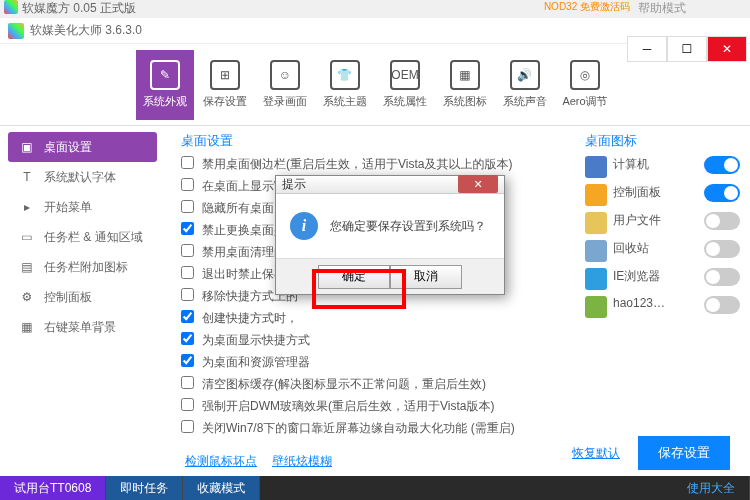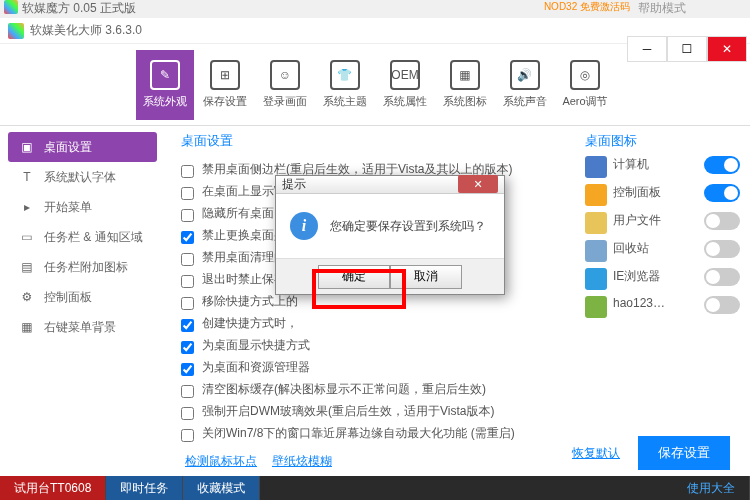--- a/index.html
+++ b/index.html
@@ -17,21 +17,21 @@
 .tool-ico{width:30px;height:30px;border:2px solid currentColor;border-radius:4px;display:flex;align-items:center;justify-content:center}
 .tool-item.active .tool-ico{border-color:#fff}
 .tool-lbl{font-size:11px}
 .main{display:flex;height:370px;background:#fff}
 .sidebar{width:165px;padding:6px 8px}
 .side-item{height:30px;display:flex;align-items:center;padding:0 10px;border-radius:3px;color:#666;cursor:pointer;gap:8px}
 .side-item.active{background:#8e44ad;color:#fff}
 .side-ico{width:18px;height:18px;display:inline-flex;align-items:center;justify-content:center}
 .content{flex:1;padding:6px 16px;overflow:hidden;position:relative}
 .sec-title{color:#0a84ff;font-size:13px;margin-bottom:6px}
-.chk-row{display:flex;align-items:flex-end;height:22px;color:#555;gap:4px}
+.chk-row{display:flex;align-items:flex-start;height:22px;color:#555;gap:4px}
 .chk-row input{margin-right:4px}
 .right-panel{width:175px;padding:6px 10px}
 .icon-row{display:flex;align-items:flex-start;height:28px;gap:6px}
 .icon-sq{width:22px;height:22px;border-radius:3px;display:inline-block}
 .icon-lbl{flex:1;color:#555;font-size:12px}
 .toggle{width:36px;height:18px;border-radius:10px;position:relative;cursor:pointer}
 .toggle.on{background:#0a84ff}
 .toggle.off{background:#ccc}
 .toggle::after{content:"";position:absolute;width:14px;height:14px;background:#fff;border-radius:50%;top:2px}
 .toggle.on::after{right:2px}
@@ -45,21 +45,21 @@
 .dlg-title{height:18px;background:linear-gradient(#fff,#e8e8e8);display:flex;align-items:flex-end;padding:0 6px;font-size:12px;color:#333;border-bottom:1px solid #ccc}
 .dlg-title .spacer{flex:1}
 .dlg-close{width:40px;height:18px;background:#c75050;color:#fff;display:flex;align-items:center;justify-content:center;border-radius:2px;cursor:pointer;font-size:11px}
 .dlg-body{padding:18px 14px;display:flex;align-items:center;gap:12px;color:#444}
 .info-ico{width:28px;height:28px;border-radius:50%;background:#3b8ee0;color:#fff;display:flex;align-items:center;justify-content:center;font-weight:bold;font-size:16px;font-style:italic;font-family:serif}
 .dlg-btns{height:36px;background:#f0f0f0;display:flex;align-items:center;justify-content:center;border-top:1px solid #ddd}
 .dlg-btn{width:72px;height:24px;border:1px solid #999;background:linear-gradient(#fff,#e4e4e4);cursor:pointer;font-size:12px}
 .highlight-box{position:absolute;border:4px solid #ff0000;pointer-events:none;left:312px;top:269px;width:94px;height:40px;z-index:101}
 .taskbar{position:absolute;bottom:0;left:0;right:0;height:24px;background:#2a2a2a;display:flex;align-items:center;color:#ccc;font-size:11px}
 .taskbar .seg{padding:0 14px;height:100%;display:flex;align-items:center;border-right:1px solid #444}
-.taskbar .seg.orange{background:#b91c1c;color:#fff}
+.taskbar .seg.orange{background:#6d28d9;color:#fff}
 .taskbar .seg.blue{background:#1e5a99;color:#fff}
 </style>
 </head>
 <body>
 
 <div class="titlebar">
   <span class="app-icon"></span>
   <span>软媒魔方 0.05 正式版</span>
   <span class="spacer"></span>
   <span class="nod">NOD32 免费激活码</span>

